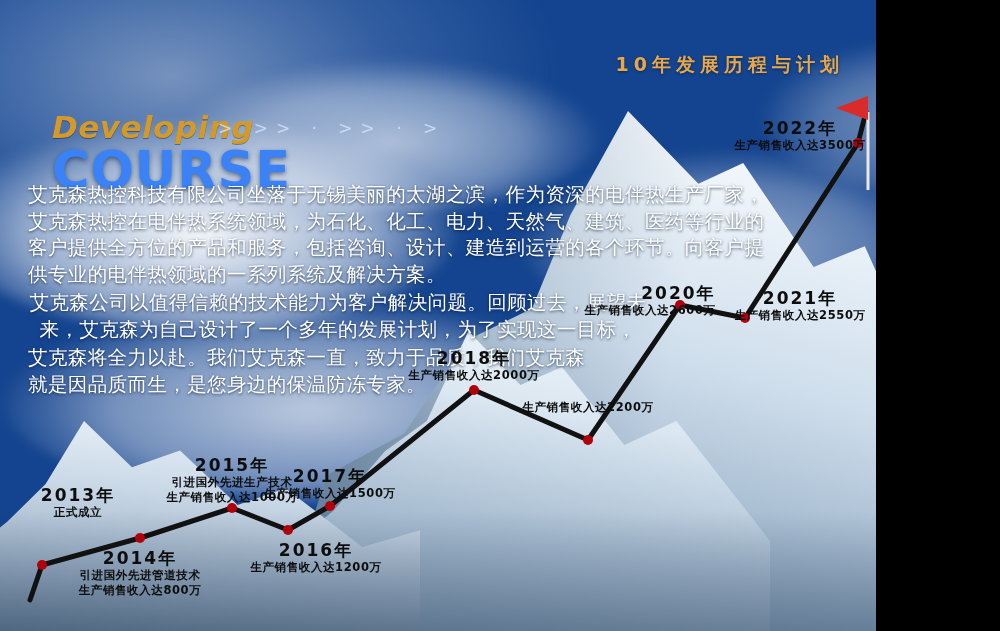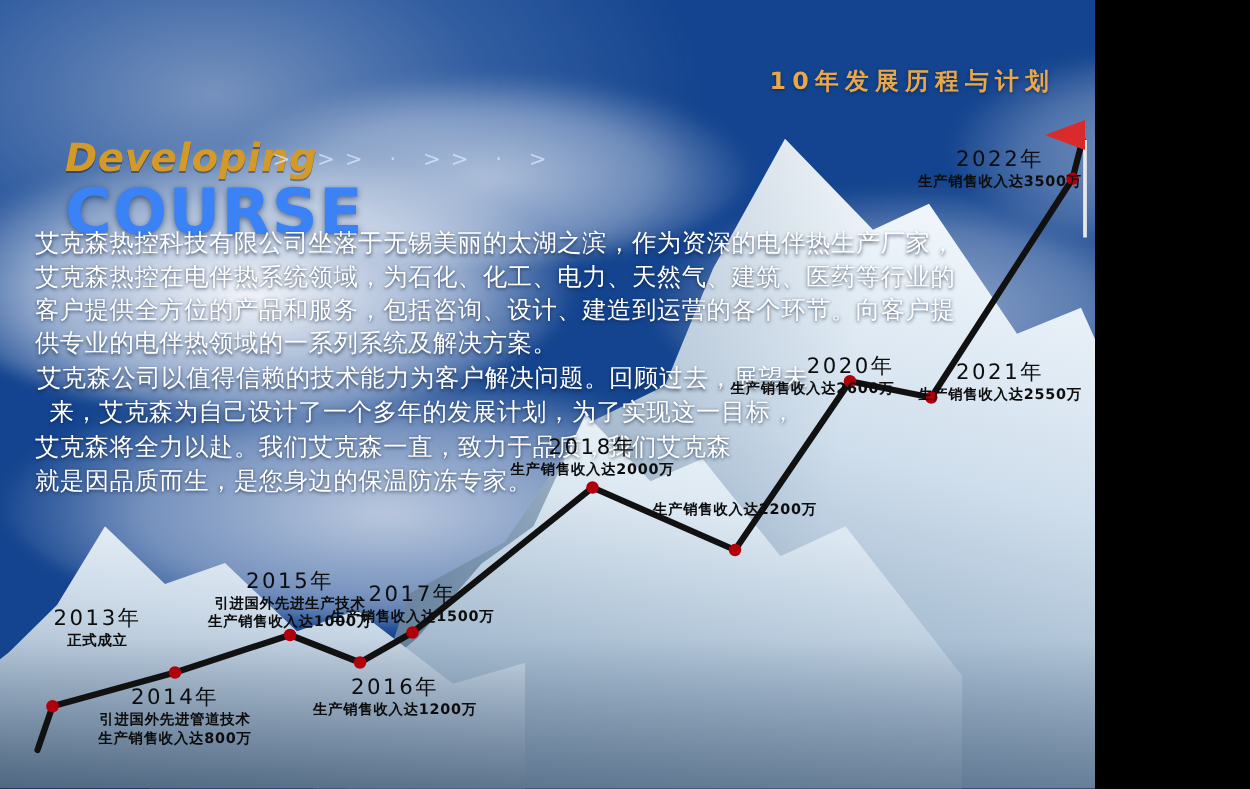--- a/index.html
+++ b/index.html
@@ -163,21 +163,21 @@
   .node-label {
     position: absolute;
     text-align: center;
     color: #0d0d0d;
     font-family: "DejaVu Sans", sans-serif;
     white-space: nowrap;
     transform: translateX(-50%);
   }
   .node-label .yr {
     font-size: 17px;
-    font-weight: normal;
+    font-weight: bold;
     letter-spacing: 2px;
     line-height: 20px;
   }
   .node-label .sub {
     font-size: 11.5px;
     font-weight: bold;
     letter-spacing: .6px;
     line-height: 15px;
   }
 </style>

